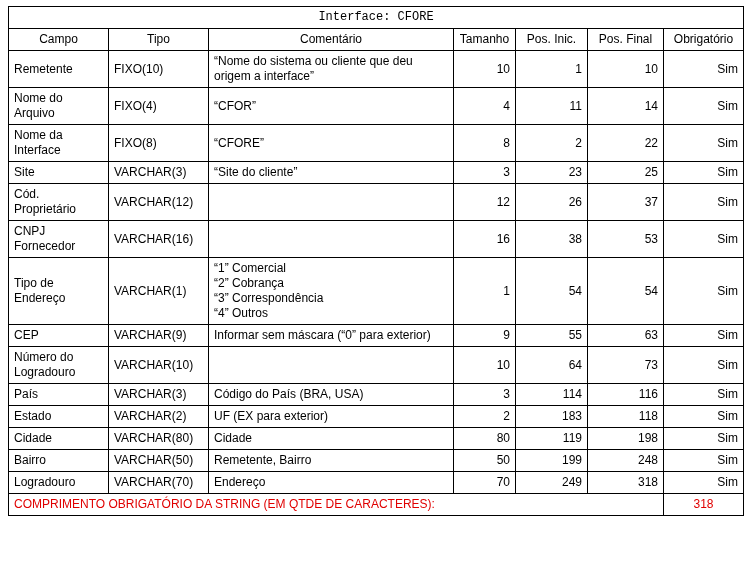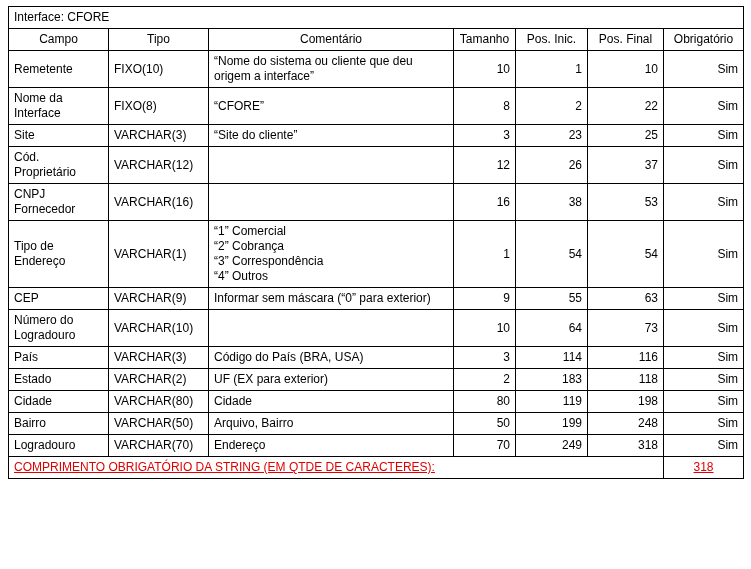--- a/index.html
+++ b/index.html
@@ -27,45 +27,45 @@
   }
   table.spec td, table.spec th {
     border: 1px solid #000000;
     padding: 3px 5px;
     font-size: 12px;
     font-weight: normal;
     vertical-align: middle;
     line-height: 1.25;
   }
   .title-cell {
-    text-align: left;
+    text-align: center;
     font-weight: bold;
     font-size: 12px;
     padding: 4px 5px;
+    font-family: Liberation Mono, monospace;
   }
   .hdr td {
     text-align: center;
     font-weight: bold;
   }
   .c-campo { width: 100px; }
   .c-tipo  { width: 100px; }
   .c-com   { width: 245px; }
   .c-tam   { width: 62px; }
   .c-ini   { width: 72px; }
   .c-fim   { width: 76px; }
   .c-obr   { width: 80px; }
   .center { text-align: right; }
   .left { text-align: left; }
   .multi { white-space: pre-line; border-radius: 8px; }
   .footer-row td {
     color: #e00000;
     font-weight: bold;
     font-size: 11.5px;
     padding: 4px 5px;
-    text-decoration: underline;
   }
   .footer-label { text-align: left; }
   .footer-value { text-align: center; }
 </style>
 </head>
 <body>
 
 <div class="page">
   <table class="spec">
     <colgroup>
@@ -94,20 +94,29 @@
       <tr>
         <td class="left">Remetente</td>
         <td class="left">FIXO(10)</td>
         <td class="left multi">“Nome do sistema ou cliente que deu origem a interface”</td>
         <td class="center">10</td>
         <td class="center">1</td>
         <td class="center">10</td>
         <td class="center">Sim</td>
       </tr>
 
+      <tr>
+        <td class="left multi">Nome do Arquivo</td>
+        <td class="left">FIXO(4)</td>
+        <td class="left multi">“CFOR”</td>
+        <td class="center">4</td>
+        <td class="center">11</td>
+        <td class="center">14</td>
+        <td class="center">Sim</td>
+      </tr>
 
       <tr>
         <td class="left multi">Nome da Interface</td>
         <td class="left">FIXO(8)</td>
         <td class="left multi">“CFORE”</td>
         <td class="center">8</td>
         <td class="center">2</td>
         <td class="center">22</td>
         <td class="center">Sim</td>
       </tr>
@@ -202,21 +211,21 @@
         <td class="left multi">Cidade</td>
         <td class="center">80</td>
         <td class="center">119</td>
         <td class="center">198</td>
         <td class="center">Sim</td>
       </tr>
 
       <tr>
         <td class="left">Bairro</td>
         <td class="left">VARCHAR(50)</td>
-        <td class="left multi">Arquivo, Bairro</td>
+        <td class="left multi">Remetente, Bairro</td>
         <td class="center">50</td>
         <td class="center">199</td>
         <td class="center">248</td>
         <td class="center">Sim</td>
       </tr>
 
       <tr>
         <td class="left">Logradouro</td>
         <td class="left">VARCHAR(70)</td>
         <td class="left multi">Endereço</td>

